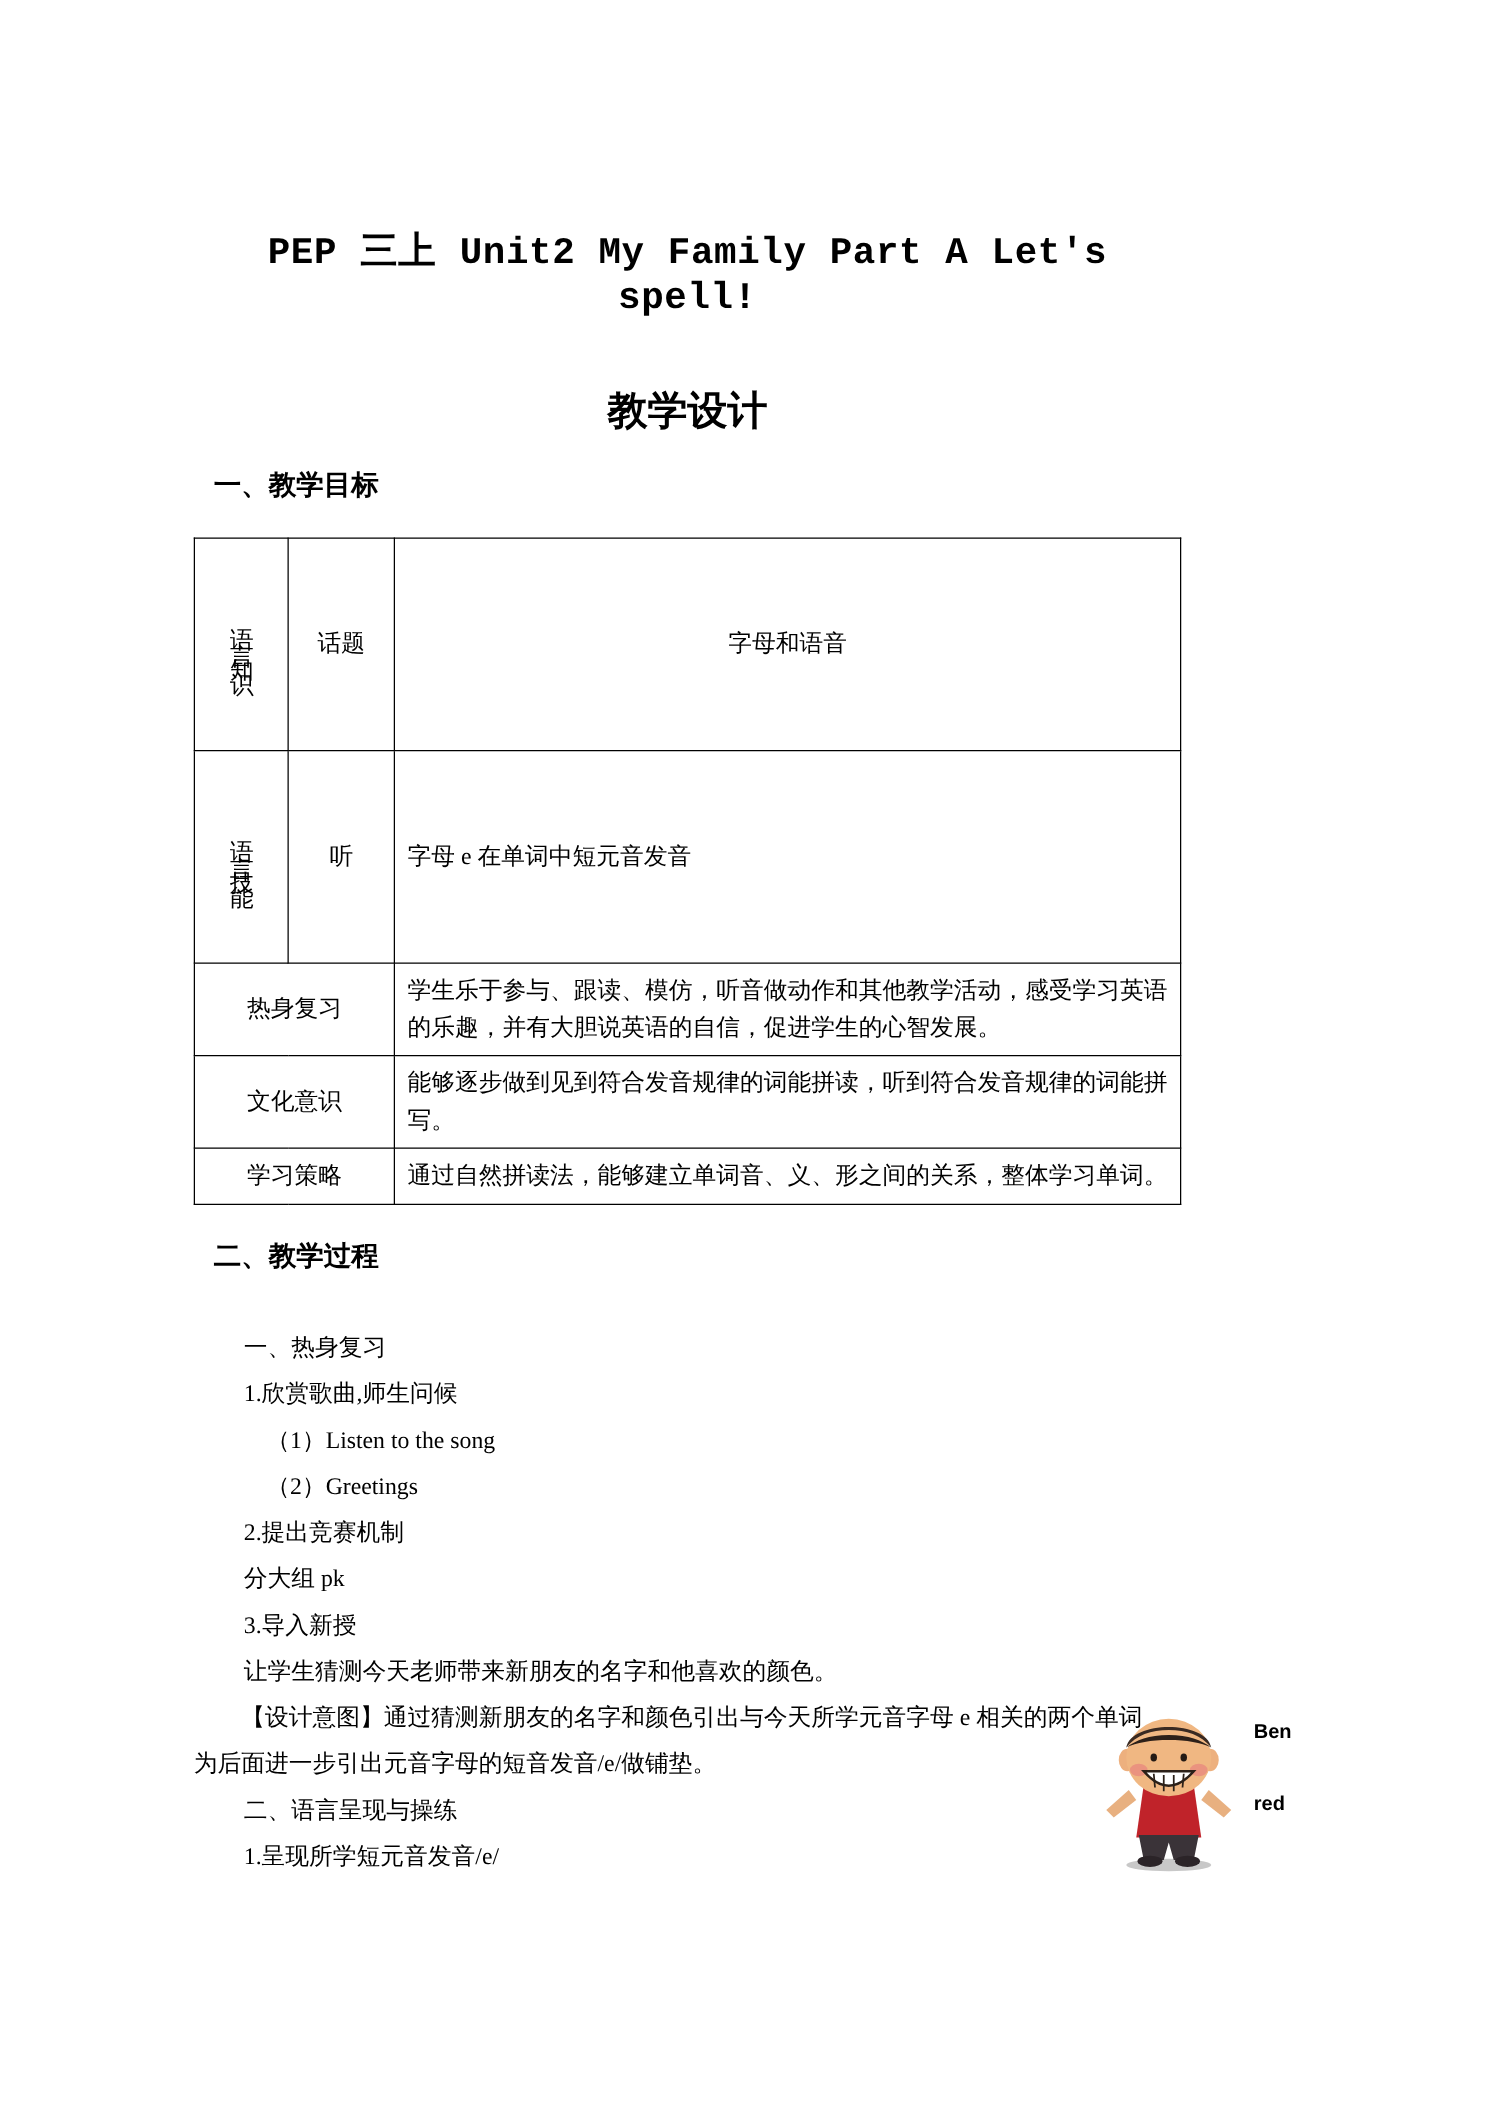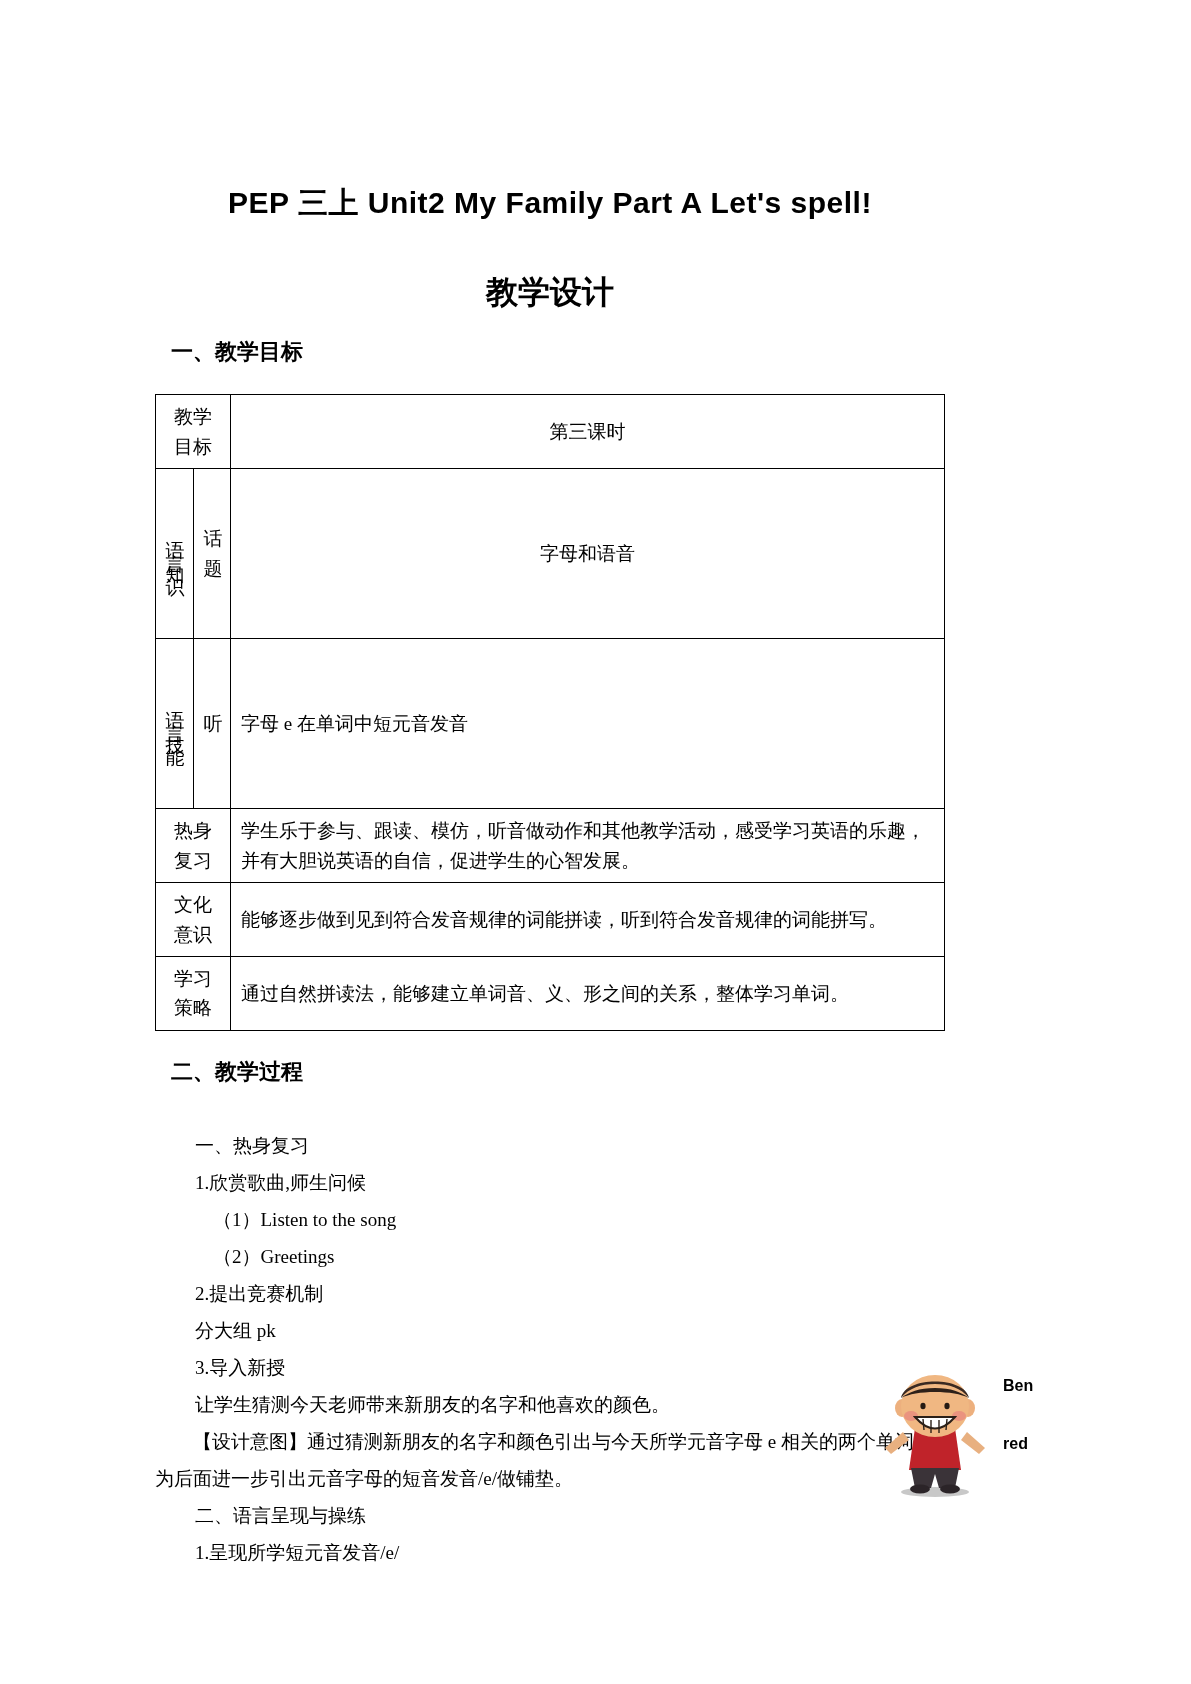--- a/index.html
+++ b/index.html
@@ -23,21 +23,21 @@
   .content {
     position: absolute;
     left: 155px;
     top: 0;
     width: 790px;
   }
 
   
   .doc-title {
     text-align: center;
-    font-family: Liberation Sans, sans-serif;
+    font-family: Liberation Mono, monospace;
     font-weight: bold;
     font-size: 30px;
     letter-spacing: 0.5px;
     margin-top: 185px;
     line-height: 1.2;
   }
   .doc-subtitle {
     text-align: center;
     font-family: "Liberation Serif", "DejaVu Serif", serif;
     font-weight: bold;
@@ -124,24 +124,20 @@
 <div class="page">
   <div class="content">
 
     <div class="doc-title">PEP 三上 Unit2 My Family Part A Let's spell!</div>
     <div class="doc-subtitle">教学设计</div>
 
     <div class="section-heading">一、教学目标</div>
 
     <table class="objectives">
       <tbody>
-        <tr>
-          <td class="col-a center" colspan="2">教学目标</td>
-          <td class="col-wide center">第三课时</td>
-        </tr>
 
         <tr>
           <td class="col-a tall merged-label">
             <span class="vert-text">语言知识</span>
           </td>
           <td class="col-b">话题</td>
           <td class="col-wide center">字母和语音</td>
         </tr>
 
         <tr>

